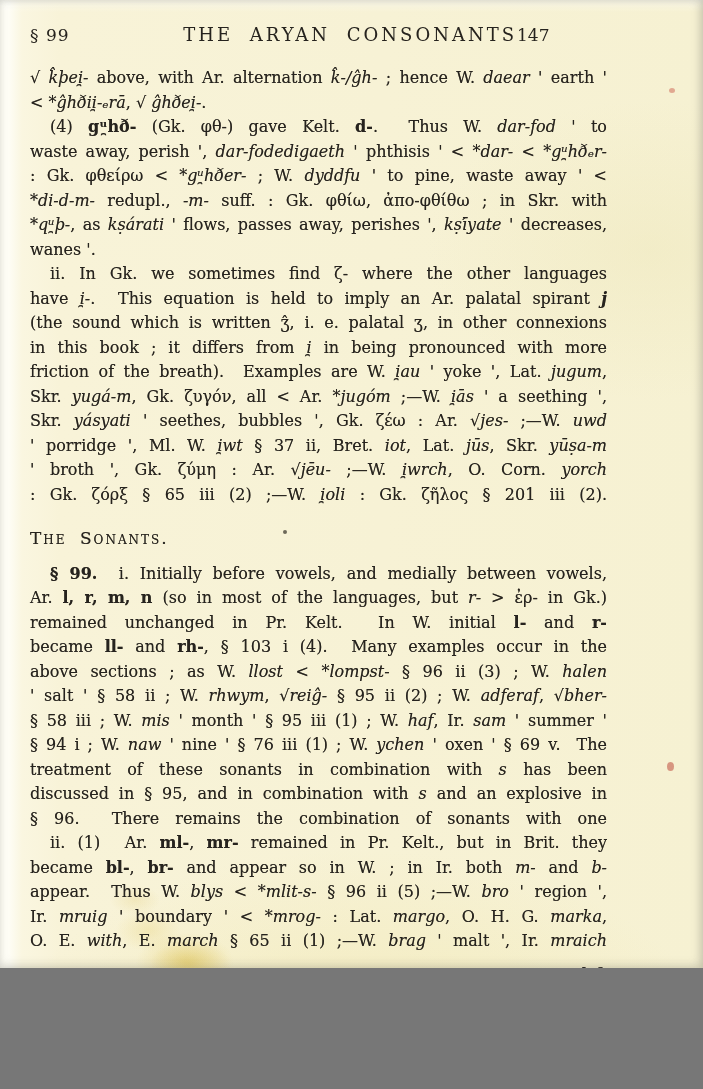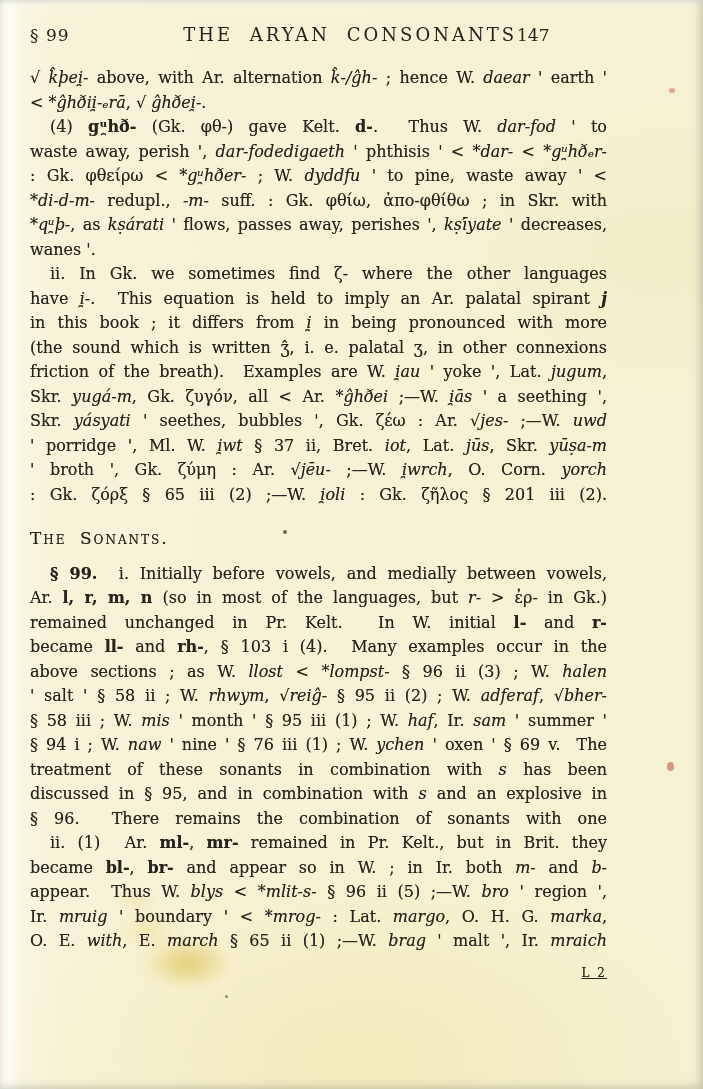--- a/index.html
+++ b/index.html
@@ -1,17 +1,17 @@
 <!DOCTYPE html>
 <html><head>
 <meta charset="utf-8">
 <style>
   html,body{margin:0;padding:0;background:#777;}
   .page{
-    position:relative;width:703px;height:1089px;overflow:hidden;
+    position:relative;width:703px;height:968px;overflow:hidden;
     font-family:"DejaVu Serif","DejaVu Sans",serif;color:#26231e;
     background:
       radial-gradient(70px 42px at 185px 962px, rgba(216,180,40,0.30), rgba(216,180,40,0) 70%),
       radial-gradient(46px 30px at 148px 930px, rgba(216,180,40,0.18), rgba(216,180,40,0) 70%),
       radial-gradient(480px 280px at 360px 1060px, rgba(238,228,165,0.55), rgba(238,228,165,0) 75%),
       radial-gradient(300px 200px at 650px 250px, rgba(235,228,180,0.35), rgba(235,228,180,0) 75%),
       linear-gradient(180deg, rgba(255,255,252,0.55) 0px, rgba(255,255,252,0) 12px),
       linear-gradient(90deg, #fefdf5 0px, #fefdf5 9px, #faf6e0 22px, #f8f3d8 60px, #f6f1d2 703px);
     box-shadow: inset -4px 0 8px rgba(110,110,100,0.22), inset 0 -4px 8px rgba(120,120,105,0.15), inset 0 2px 5px rgba(160,160,150,0.10);
   }
@@ -64,24 +64,24 @@
           <div class="tline jl ind"><span class="">(4) </span><span class="bd">gᵘ̯hð-</span><span class=""> (Gk. φθ-) gave Kelt. </span><span class="bd">d-</span><span class="">.  Thus W. </span><span class="it">dar-fod</span><span class=""> ' to</span></div>
           <div class="tline jl"><span class="">waste away, perish ', </span><span class="it">dar-fodedigaeth</span><span class=""> ' phthisis ' &lt; </span><span class="it">*dar-</span><span class=""> &lt; </span><span class="it">*gᵘ̯hðₑr-</span></div>
           <div class="tline jl"><span class="">: Gk. φθείρω &lt; </span><span class="it">*gᵘ̯hðer-</span><span class=""> ; W. </span><span class="it">dyddfu</span><span class=""> ' to pine, waste away ' &lt;</span></div>
           <div class="tline jl"><span class="it">*di-d-m-</span><span class=""> redupl., </span><span class="it">-m-</span><span class=""> suff. : Gk. φθίω, ἀπο-φθίθω ; in Skr. with</span></div>
           <div class="tline jl"><span class="it">*qᵘ̯þ-</span><span class="">, as </span><span class="it">kṣárati</span><span class=""> ' flows, passes away, perishes ', </span><span class="it">kṣī́yate</span><span class=""> ' decreases,</span></div>
           <div class="tline"><span class="">wanes '.</span></div>
         </div>
       <div>
           <div class="tline jl ind"><span class="">ii. In Gk. we sometimes find ζ- where the other languages</span></div>
           <div class="tline jl"><span class="">have </span><span class="it">i̯-</span><span class="">.  This equation is held to imply an Ar. palatal spirant </span><span class="it bd">j</span></div>
+          <div class="tline jl"><span class="">(the sound which is written ʒ̂, i. e. palatal ʒ, in other connexions</span></div>
           <div class="tline jl"><span class="">in this book ; it differs from </span><span class="it">i̯</span><span class=""> in being pronounced with more</span></div>
-          <div class="tline jl"><span class="">(the sound which is written ʒ̂, i. e. palatal ʒ, in other connexions</span></div>
           <div class="tline jl"><span class="">friction of the breath).  Examples are W. </span><span class="it">i̯au</span><span class=""> ' yoke ', Lat. </span><span class="it">jugum</span><span class="">,</span></div>
-          <div class="tline jl"><span class="">Skr. </span><span class="it">yugá-m</span><span class="">, Gk. ζυγόν, all &lt; Ar. </span><span class="it">*ĝhðei</span><span class=""> ;—W. </span><span class="it">i̯ās</span><span class=""> ' a seething ',</span></div>
+          <div class="tline jl"><span class="">Skr. </span><span class="it">yugá-m</span><span class="">, Gk. ζυγόν, all &lt; Ar. </span><span class="it">*jugóm</span><span class=""> ;—W. </span><span class="it">i̯ās</span><span class=""> ' a seething ',</span></div>
           <div class="tline jl"><span class="">Skr. </span><span class="it">yásyati</span><span class=""> ' seethes, bubbles ', Gk. ζέω : Ar. √</span><span class="it">jes-</span><span class=""> ;—W. </span><span class="it">uwd</span></div>
           <div class="tline jl"><span class="">' porridge ', Ml. W. </span><span class="it">i̯wt</span><span class=""> § 37 ii, Bret. </span><span class="it">iot</span><span class="">, Lat. </span><span class="it">jūs</span><span class="">, Skr. </span><span class="it">yūṣa-m</span></div>
           <div class="tline jl"><span class="">' broth ', Gk. ζύμη : Ar. √</span><span class="it">jēu-</span><span class=""> ;—W. </span><span class="it">i̯wrch</span><span class="">, O. Corn. </span><span class="it">yorch</span></div>
           <div class="tline jl"><span class="">: Gk. ζόρξ § 65 iii (2) ;—W. </span><span class="it">i̯oli</span><span class=""> : Gk. ζῆλος § 201 iii (2).</span></div>
         </div>
 
       <h2 class="sonants">The Sonants.</h2>
 
       <div>
           <div class="tline jl ind"><span class="bd">§ 99.</span><span class="">  i. Initially before vowels, and medially between vowels,</span></div>

